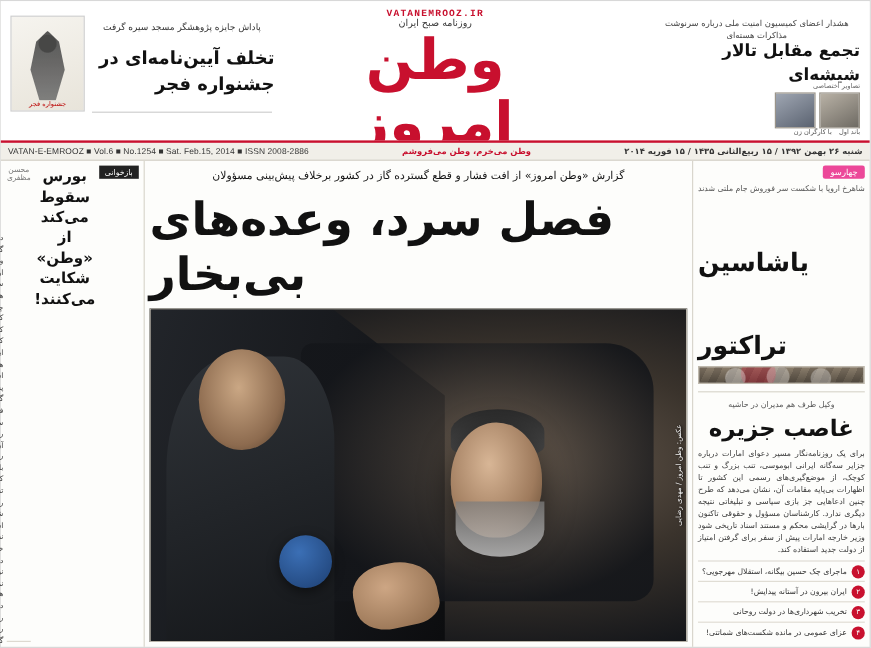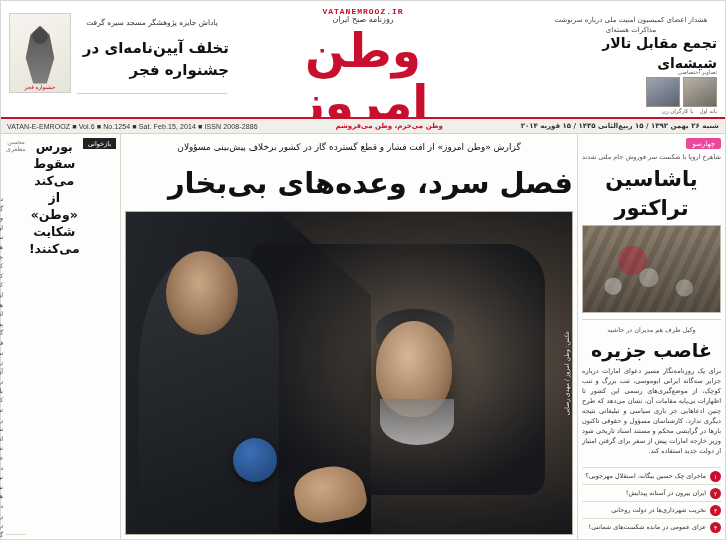--- a/index.html
+++ b/index.html
@@ -211,21 +211,22 @@
     font-size: 6.5px;
     color: #555;
     line-height: 9.5px;
     text-align: center;
   }
   .r-title {
     font-size: 21px;
     font-weight: bold;
     color: #111;
     line-height: 25px;
-    text-align: center;
+    text-align: left;
+    margin-top: 40px;
   }
   .r-photo {
     width: 100%; height: 88px;
     background:
       linear-gradient(180deg, rgba(0,0,0,.15), rgba(0,0,0,.45)),
       repeating-linear-gradient(115deg,#8d7f6d 0 6px,#a2937e 6px 12px);
     border: 1px solid #bfb9ad;
     position: relative;
     overflow: hidden;
   }
@@ -282,24 +283,24 @@
     gap: 5px;
   }
   .lede {
     font-size: 9px;
     color: #111;
     line-height: 15px;
     text-align: center;
     padding: 2px 4px 0;
   }
   .main-title {
-    font-size: 29px;
-    font-weight: bold;
-    color: #111;
-    text-align: right;
+    font-size: 38px;
+    font-weight: bold;
+    color: #111;
+    text-align: left;
     line-height: 46px;
     letter-spacing: -.5px;
   }
   .main-photo {
     position: relative;
     flex: 1;
     border: 1px solid #b7b2a8;
     overflow: hidden;
     background: #0d0f12;
   }

